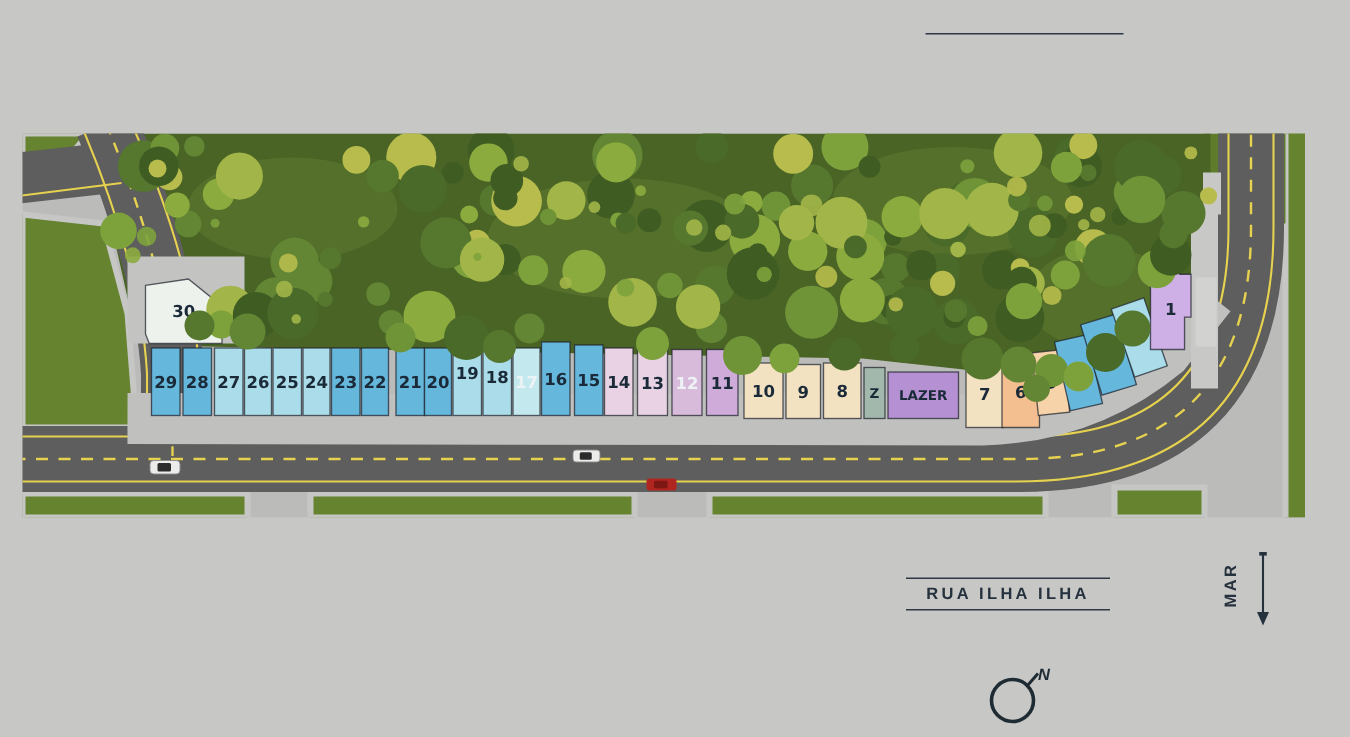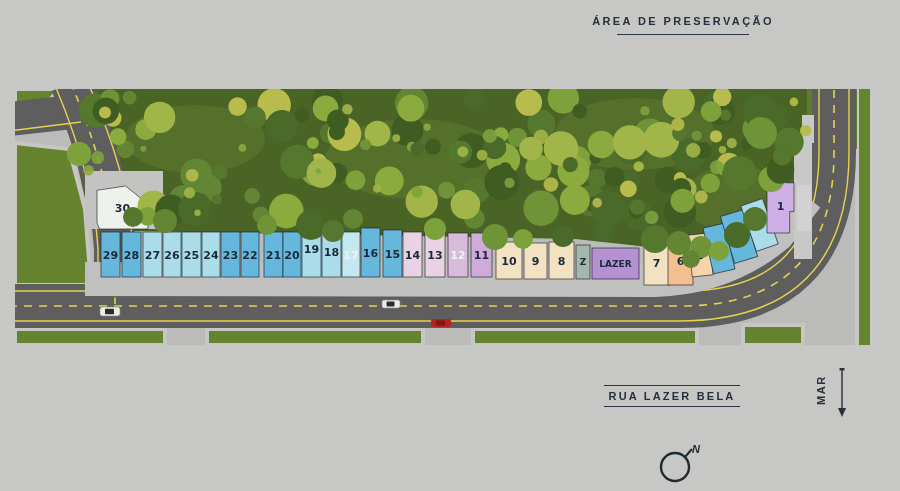--- a/index.html
+++ b/index.html
@@ -28,21 +28,20 @@
     transform:rotate(-90deg);transform-origin:center;
     font-size:11px;font-weight:bold;letter-spacing:1.6px;color:#25313d;
   }
   .marlabel svg{position:absolute;left:34px;top:2px;}
   .compass{position:absolute;left:648px;top:438px;width:64px;height:52px;}
 </style>
 </head>
 <body>
 
 <div class="toplabel">
-  <div class="txt">ÁREA DE PRESERVAÇÃO</div>
   <div class="rule"></div>
 </div>
 
 <div class="plan">
 <svg width="855" height="256" viewBox="0 0 855 256">
 
   <rect x="0" y="0" width="855" height="256" fill="#bbbcba"></rect>
 
   <g stroke="#c6c7c5" stroke-width="4">
     <polygon points="0,0 44,0 34,12 0,16" fill="#66842f"></polygon>
@@ -409,21 +408,21 @@
   </g>
   <g>
     <rect x="416" y="230" width="20" height="8" rx="2" fill="#b0251f"></rect>
     <rect x="421" y="231.5" width="9" height="5" rx="1" fill="#7c1714"></rect>
   </g>
 </svg>
 </div>
 
 <div class="rualabel">
   <div class="rule"></div>
-  <div class="txt">RUA LAZER BELA</div>
+  <div class="txt">RUA ILHA ILHA</div>
   <div class="rule"></div>
 </div>
 
 <div class="marlabel">
   <span class="txt">MAR</span>
   <svg width="18" height="58" viewBox="0 0 18 58">
     <rect x="6.5" y="4" width="5" height="2.4" fill="#25313d"></rect>
     <line x1="9" y1="6" x2="9" y2="44" stroke="#25313d" stroke-width="1.4"></line>
     <polygon points="5,44 13,44 9,53" fill="#25313d"></polygon>
   </svg>

